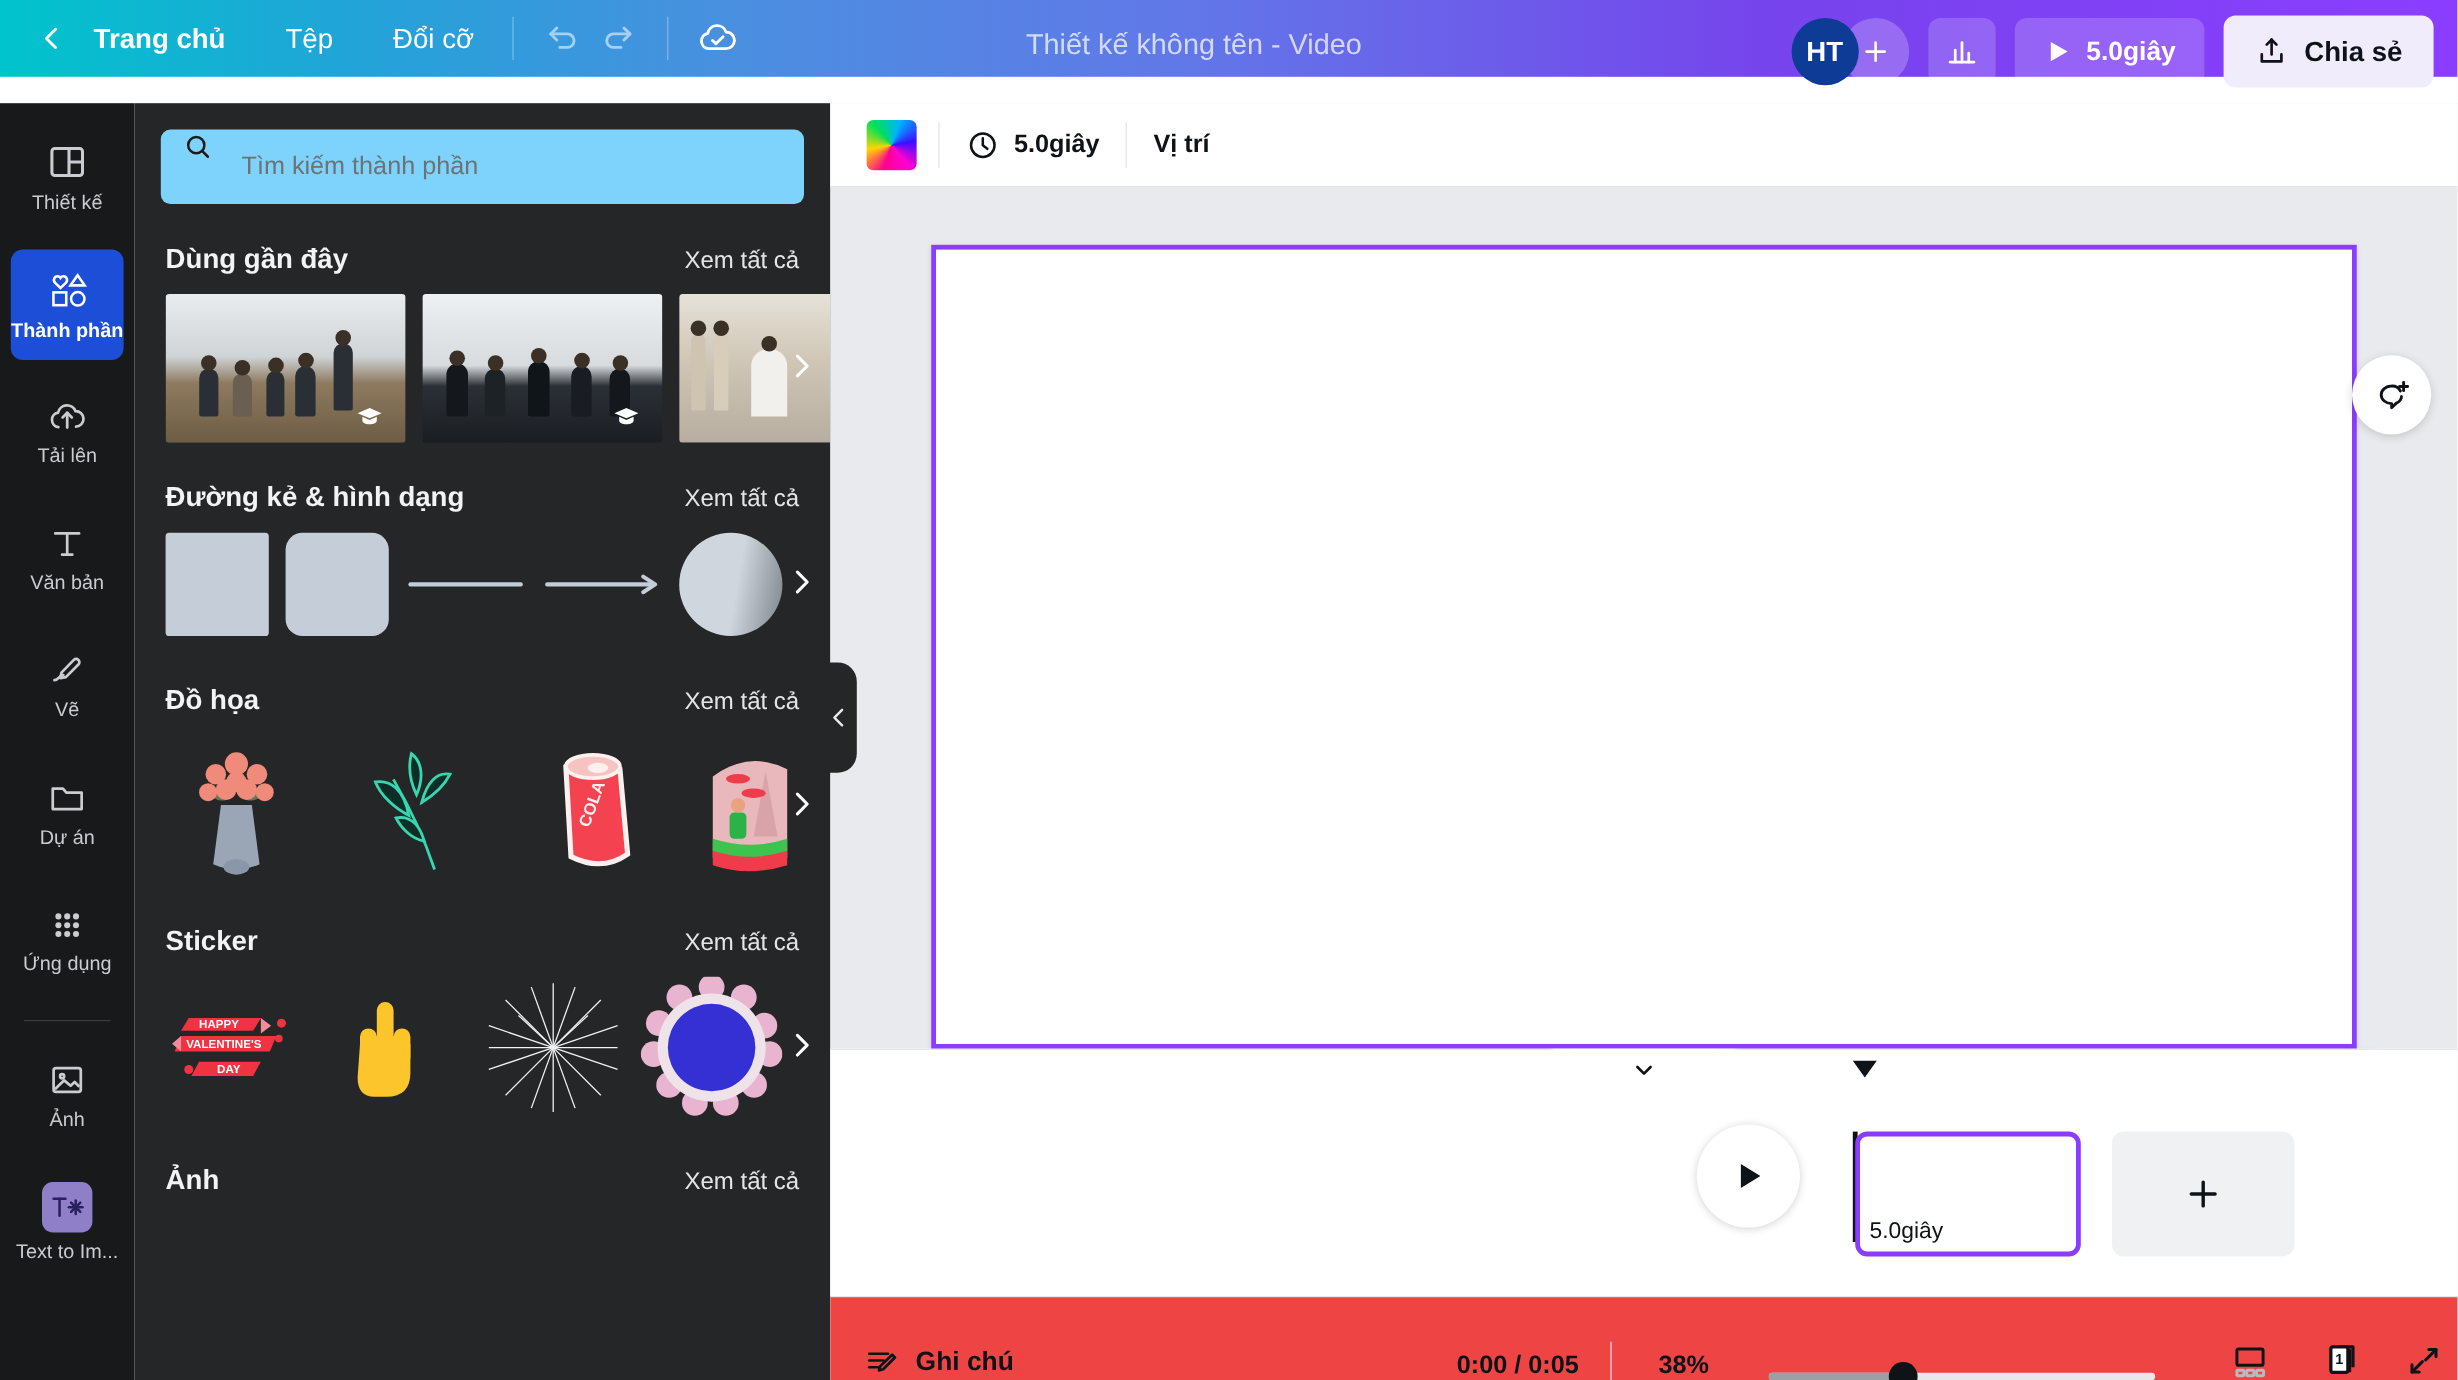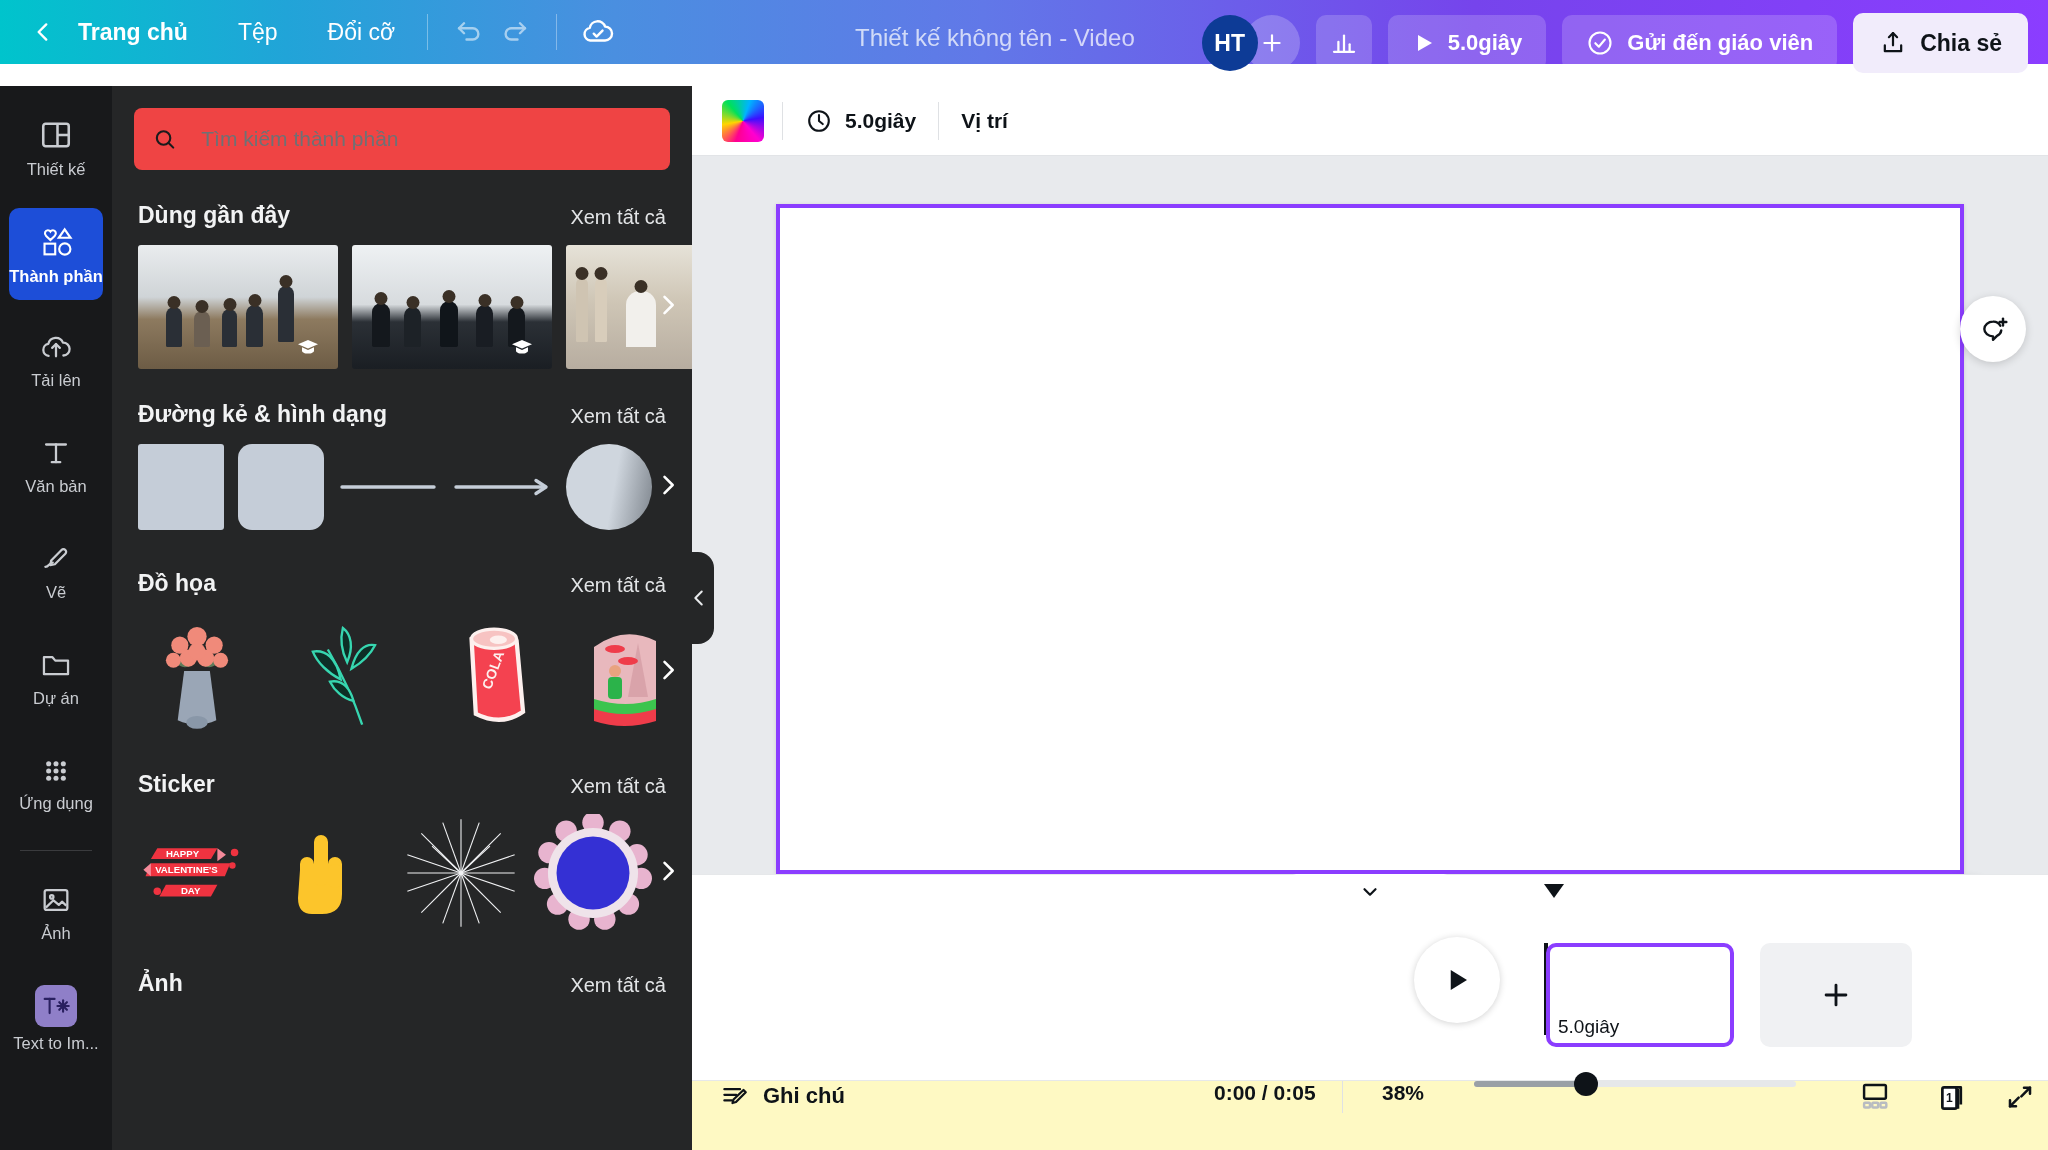--- a/index.html
+++ b/index.html
@@ -87,21 +87,21 @@
   }
 
   
   .panel {
     position: absolute; left: 112px; top: 86px; width: 580px; height: 1064px;
     background: #252627; overflow: hidden;
     border-top-right-radius: 0;
   }
   .searchwrap { padding: 22px 22px 0 22px; }
   .searchbox {
-    height: 62px; background: #ef4444; border-radius: 8px; display: flex; align-items: center;
+    height: 62px; background: #7dd3fc; border-radius: 8px; display: flex; 
     padding: 0 18px; gap: 24px;
   }
   .searchbox input {
     border: 0; outline: 0; font-size: 21px; font-family: "Liberation Sans", sans-serif;
     color: #1a1b1c; background: transparent; width: 100%;
   }
   .searchbox input::placeholder { color: #6e7175; }
   .chips { display: flex; gap: 13px; padding: 24px 0 0 22px; position: relative; }
   .chip {
     background: #3a3b3d; color: #e6e8ea; border-radius: 8px; padding: 12px 20px;
@@ -221,21 +221,21 @@
     position: absolute; left: 8px; bottom: 5px; font-size: 19px; color: #0e1318; font-weight: 500;
   }
   .tl-add {
     position: absolute; left: 1068px; top: 68px; width: 152px; height: 104px; border-radius: 10px;
     background: #f0f1f3; display: flex; align-items: center; justify-content: center; cursor: pointer;
   }
 
   
   .bottombar {
     position: absolute; left: 0; bottom: 0; width: 1356px; height: 70px;
-    background: #fef9c3; border-top: 1px solid #e6e8ea; display: flex; align-items: flex-start;
+    background: #ef4444; border-top: 1px solid #e6e8ea; display: flex; align-items: flex-end;
   }
   .bb-notes {
     display: flex; align-items: center; gap: 13px; margin-left: 28px; font-size: 22px;
     font-weight: 600; color: #0e1318; cursor: pointer;
   }
   .bb-time { position: absolute; left: 522px; font-size: 21px; font-weight: 600; color: #0e1318; }
   .bb-sep { position: absolute; left: 650px; width: 1px; height: 32px; background: #dfe1e4; }
   .bb-zoom { position: absolute; left: 690px; font-size: 21px; font-weight: 600; color: #0e1318; }
   .slider { position: absolute; left: 782px; width: 322px; height: 6px; background: #e6e8ea; border-radius: 3px; cursor: pointer; }
   .slider .fill { position: absolute; left: 0; top: 0; height: 6px; width: 112px; background: #9aa0a6; border-radius: 3px; }
@@ -296,27 +296,20 @@
             <line x1="7.5" y1="19" x2="7.5" y2="11"></line>
             <line x1="12" y1="19" x2="12" y2="6"></line>
             <line x1="16.5" y1="19" x2="16.5" y2="13"></line>
           </svg>
       </div>
       <div class="playbtn">
         <svg width="24" height="26" viewBox="0 0 24 24" fill="#fff">
             <polygon points="6 4 20 12 6 20"></polygon>
           </svg>
         <span>5.0giây</span>
-      </div>
-      <div class="sendbtn">
-        <svg width="28" height="28" viewBox="0 0 24 24" fill="none" stroke="#fff" stroke-width="1.8" stroke-linecap="round" stroke-linejoin="round">
-            <circle cx="12" cy="12" r="9"></circle>
-            <polyline points="8 12.2 11 15.2 16.2 9"></polyline>
-          </svg>
-        <span>Gửi đến giáo viên</span>
       </div>
       <div class="sharebtn">
         <svg width="28" height="28" viewBox="0 0 24 24" fill="none" stroke="#0e1318" stroke-width="1.9" stroke-linecap="round" stroke-linejoin="round">
             <path d="M5 14v5h14v-5"></path>
             <polyline points="8.5 7 12 3.5 15.5 7"></polyline>
             <line x1="12" y1="3.5" x2="12" y2="14"></line>
           </svg>
         <span>Chia sẻ</span>
       </div>
     </div>

